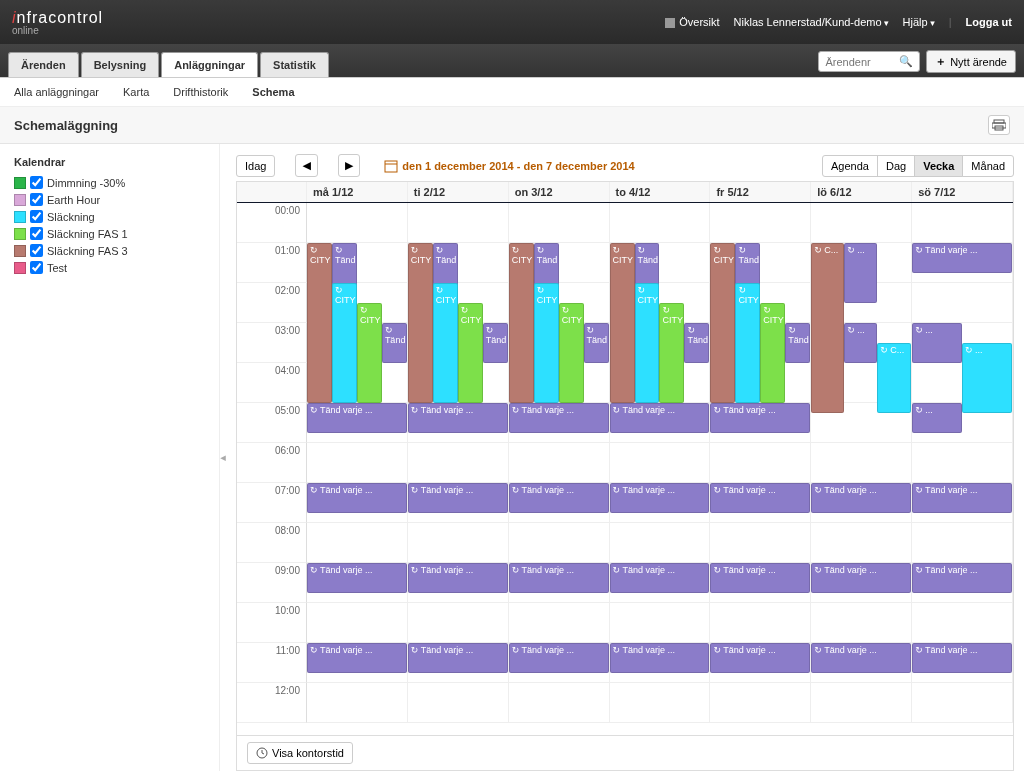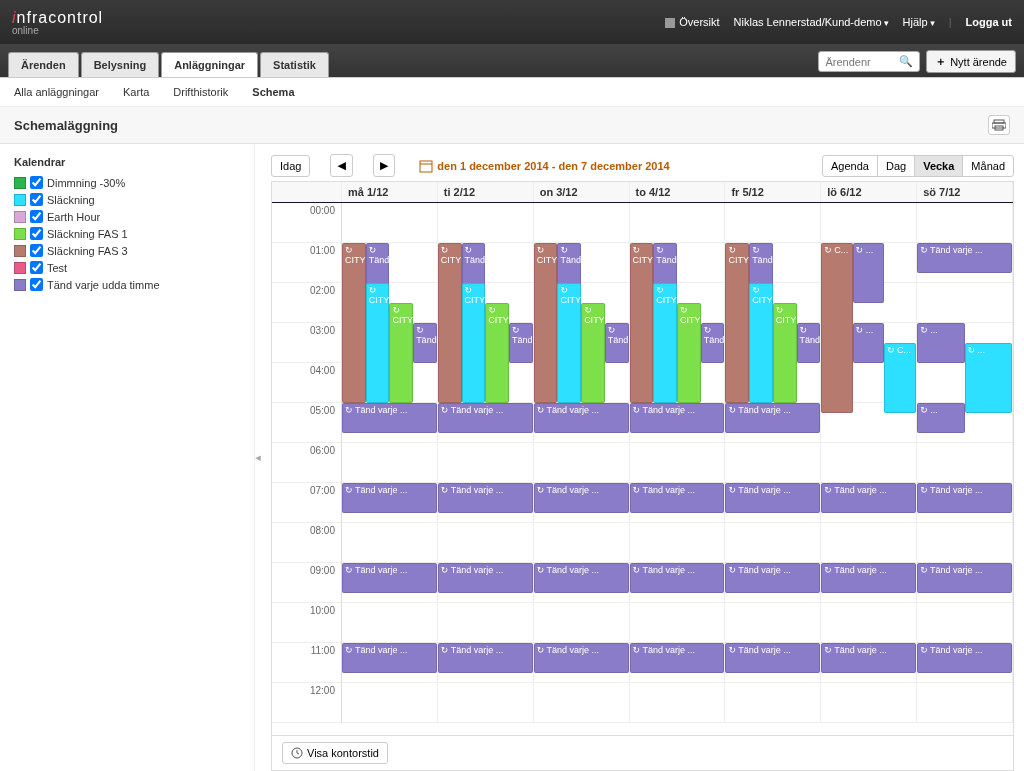--- a/index.html
+++ b/index.html
@@ -26,21 +26,21 @@
 .content { background: #fff; height: calc(100% - 78px); display: flex; flex-direction: column; }
 .subnav { padding: 8px 14px; border-bottom: 1px solid #eee; display: flex; gap: 24px; font-size: 11px; }
 .subnav a { color: #333; text-decoration: none; cursor: pointer; }
 .subnav a.active { font-weight: bold; }
 
 .titlebar { padding: 8px 14px; display: flex; align-items: center; border-bottom: 1px solid #e4e4e4; background: #f7f7f7;}
 .titlebar h2 { font-size: 13px; font-weight: bold; }
 .print-btn { margin-left: auto; border: 1px solid #ccc; background: #fff; border-radius: 3px; width: 22px; height: 20px; cursor: pointer; display:flex; align-items:center; justify-content:center; }
 
 .body { flex: 1; display: flex; overflow: hidden; }
-.sidebar { width: 255px; padding: 12px 14px; border-right: 1px solid #eee; }
+.sidebar { width: 220px; padding: 12px 14px; border-right: 1px solid #eee; }
 .sidebar h3 { font-size: 11px; font-weight: bold; margin-bottom: 6px; }
 .cal-item { display: flex; align-items: center; gap: 4px; padding: 2px 0; font-size: 11px; }
 .swatch { width: 12px; height: 12px; border: 1px solid rgba(0,0,0,0.2); }
 .cal-item input { cursor: pointer; }
 
 .main { flex: 1; display: flex; flex-direction: column; padding: 10px 10px 0 0; overflow: hidden; }
 .cal-toolbar { display: flex; align-items: center; gap: 20px; margin-bottom: 4px; padding-left: 10px;}
 .tb-btn { border: 1px solid #ccc; background: #fff; border-radius: 3px; padding: 4px 8px; cursor: pointer; font-size: 11px; }
 .tb-btn.icon { padding: 4px 6px; }
 .date-label { color: #b75c00; font-weight: bold; margin-left: 4px; display: flex; align-items: center; gap: 4px; }
@@ -123,48 +123,43 @@
   <div class="body">
     <div class="sidebar">
       <h3>Kalendrar</h3>
       <div id="cal-list">
           <div class="cal-item">
             <span class="swatch" style="background: rgb(43, 181, 74);"></span>
             <input type="checkbox" checked="" style="">
             <span>Dimmning -30%</span>
           </div>
           <div class="cal-item">
+            <span class="swatch" style="background: rgb(217, 168, 217);"></span>
+            <input type="checkbox" checked="" style="">
+            <span>Earth Hour</span>
+          </div>
+          <div class="cal-item">
             <span class="swatch" style="background: rgb(45, 224, 255);"></span>
             <input type="checkbox" checked="" style="">
             <span>Släckning</span>
           </div>
           <div class="cal-item">
-            <span class="swatch" style="background: rgb(217, 168, 217);"></span>
-            <input type="checkbox" checked="" style="">
-            <span>Earth Hour</span>
-          </div>
-          <div class="cal-item">
             <span class="swatch" style="background: rgb(125, 224, 74);"></span>
             <input type="checkbox" checked="" style="">
             <span>Släckning FAS 1</span>
           </div>
           <div class="cal-item">
             <span class="swatch" style="background: rgb(183, 122, 111);"></span>
             <input type="checkbox" checked="" style="">
             <span>Släckning FAS 3</span>
           </div>
           <div class="cal-item">
             <span class="swatch" style="background: rgb(232, 92, 138);"></span>
             <input type="checkbox" checked="" style="">
             <span>Test</span>
-          </div>
-          <div class="cal-item">
-            <span class="swatch" style="background: rgb(139, 124, 201);"></span>
-            <input type="checkbox" checked="" style="">
-            <span>Tänd varje udda timme</span>
           </div>
         </div>
     </div>
     <div class="splitter">◂</div>
     <div class="main">
       <div class="cal-toolbar">
         <button class="tb-btn">Idag</button>
         <button class="tb-btn icon">◀</button>
         <button class="tb-btn icon">▶</button>
         <span class="date-label">

